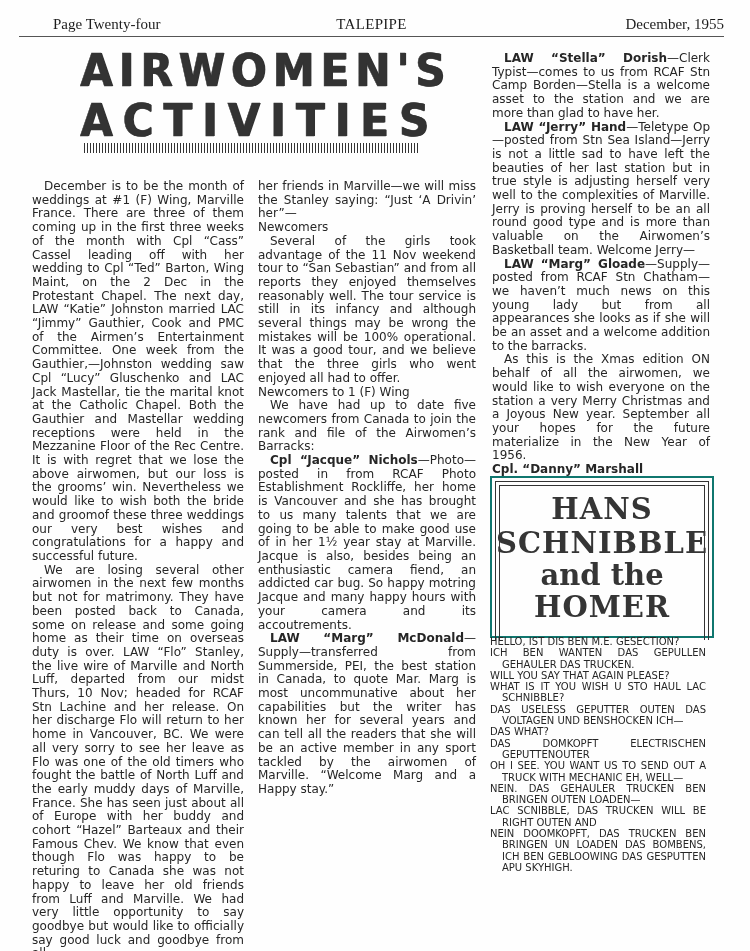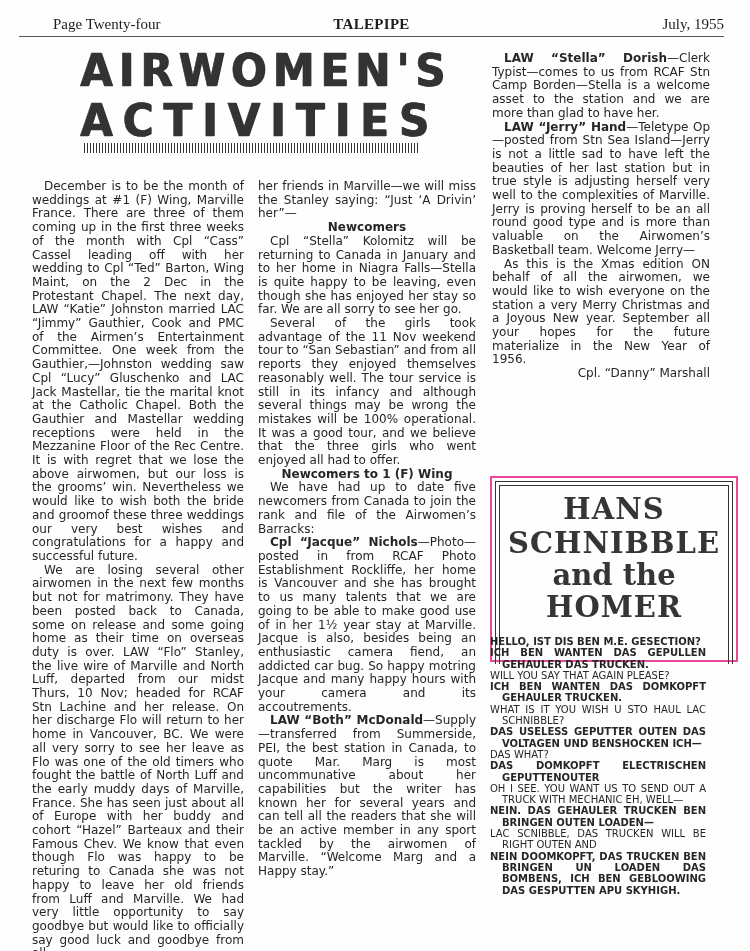--- a/index.html
+++ b/index.html
@@ -3,21 +3,21 @@
 <meta charset="utf-8">
 <style>
   html, body { margin: 0; padding: 0; background: #ffffff; }
   body { width: 750px; height: 951px; position: relative; overflow: hidden; color: #262626; }
   .page { position: absolute; left: 0; top: 0; width: 750px; height: 951px; background: #fefefe; }
 
   
   .runhead { position: absolute; top: 14px; left: 19px; width: 705px; height: 20px;
     font-family: "Liberation Serif", serif; font-size: 15px; color: #1d1d1d; }
   .runhead .l { position: absolute; left: 0; top: 2px; margin-left: 34px; }
-  .runhead .c { position: absolute; left: 0; right: 0; top: 2px; text-align: center; letter-spacing: 0.3px; font-weight: bold; }
+  .runhead .c { position: absolute; left: 0; right: 0; top: 2px; text-align: center; letter-spacing: 0.3px; }
   .runhead .r { position: absolute; right: 0; top: 2px; }
   .runrule { position: absolute; top: 36px; left: 19px; width: 705px; height: 1px; background: #555; }
 
   
   .title { position: absolute; left: 80px; top: 47px; width: 340px; font-family: "DejaVu Sans", sans-serif;
     color: #2e2e2e; text-align: center; }
   .title .line { display: block; font-size: 42px; line-height: 48px; font-weight: bold; letter-spacing: 6px;
     transform: scaleY(1.05); color: #333; text-shadow: 1px 0 0 #333; -webkit-text-stroke: 0.5px #333; }
   .title .line2 { margin-top: 2px; letter-spacing: 10px; }
   .hatch { position: absolute; left: 84px; top: 143px; width: 334px; height: 10px;
@@ -25,96 +25,95 @@
 
   
   .col { position: absolute; font-family: "DejaVu Sans", sans-serif; font-size: 12px; line-height: 13.7px;
     color: #262626; text-align: justify; }
   .col p { margin: 0; text-indent: 12px; }
   .col p.noind { text-indent: 0; }
   .col b { font-weight: bold; }
   .col1 { left: 32px; top: 180px; width: 212px; }
   .col2 { left: 258px; top: 180px; width: 218px; }
   .col3 { left: 492px; top: 52px; width: 218px; }
-  .subhead { text-align: center; font-weight: bold; margin: 1px 0 0 0; text-indent: 0 !important; }
-  .signature { text-align: right; margin-top: 4px; text-indent: 0 !important; }
+  .subhead { font-weight: normal; margin: 1px 0 0 0; text-indent: 0 !important; }
+  .signature { text-align: left; margin-top: 4px; text-indent: 0 !important; font-weight: bold; }
 
   
   .adbox { position: absolute; left: 490px; top: 476px; width: 212px; height: 150px;
-    border: 2px solid #ec4899; padding: 16px; }
+    border: 2px solid #0f766e; padding: 4px; }
   .adbox::before { content: ""; position: absolute; left: 3px; top: 3px; right: 3px; bottom: -4px;
     border: 1px solid #333; border-bottom: none; }
   .adbox::after { content: ""; position: absolute; left: 7px; top: 7px; right: 7px; bottom: -4px;
     border: 1px solid #333; border-bottom: none; }
   .ad-title { position: absolute; left: 0; right: 0; top: 14px; text-align: center;
     font-family: "DejaVu Serif", serif; font-weight: bold; color: #353535; }
   .ad-title .big { display: block; font-size: 29px; line-height: 34px; letter-spacing: 1px; }
   .ad-title .small { display: block; font-size: 29px; line-height: 30px; }
 
   .dialog { position: absolute; left: 490px; top: 636px; width: 216px;
     font-family: "DejaVu Sans", sans-serif; font-size: 10px; line-height: 11.3px; color: #262626;
     text-align: justify; text-transform: uppercase; }
   .dialog .d { margin: 0; padding-left: 12px; text-indent: -12px; }
-  .dialog .d.b { font-weight: bold; }
+  .dialog .d.b { font-weight: normal; }
 </style>
 </head>
 <body>
 
 <div class="page">
 
   <div class="runhead">
     <span class="l">Page Twenty-four</span>
     <span class="c">TALEPIPE</span>
-    <span class="r">July, 1955</span>
+    <span class="r">December, 1955</span>
   </div>
   <div class="runrule"></div>
 
   <div class="title">
     <span class="line">AIRWOMEN'S</span>
     <span class="line line2">ACTIVITIES</span>
   </div>
   <div class="hatch"></div>
 
   <div class="col col1">
     <p>December is to be the month of weddings at #1 (F) Wing, Marville France.  There are three of them coming up in the first three weeks of the month with Cpl “Cass” Cassel leading off with her wedding to Cpl “Ted” Barton, Wing Maint, on the 2 Dec in the Protestant Chapel. The next day, LAW “Katie” Johnston married LAC “Jimmy” Gauthier, Cook and PMC of the Airmen’s Entertainment Committee.  One week from the Gauthier,—Johnston wedding saw Cpl “Lucy” Gluschenko and LAC Jack Mastellar, tie the marital knot at the Catholic Chapel. Both the Gauthier and Mastellar wedding receptions were held in the Mezzanine Floor of the Rec Centre. It is with regret that we lose the above airwomen, but our loss is the grooms’ win. Nevertheless we would like to wish both the bride and groomof these three weddings our very best wishes and congratulations for a happy and successful future.</p>
     <p>We are losing several other airwomen in the next few months but not for matrimony. They have been posted back to Canada, some on release and some going home as their time on overseas duty is over. LAW “Flo” Stanley, the live wire of Marville and North Luff, departed from our midst Thurs, 10 Nov; headed for RCAF Stn Lachine and her release.  On her discharge Flo will return to her home in Vancouver, BC.  We were all very sorry to see her leave as Flo was one of the old timers who fought the battle of North Luff and the early muddy days of Marville, France.  She has seen just about all of Europe with her buddy and cohort “Hazel” Barteaux and their Famous Chev. We know that even though Flo was happy to be returing to Canada she was not happy to leave her old friends from Luff and Marville.  We had very little opportunity to say goodbye but would like to officially say good luck and goodbye from all</p>
   </div>
 
   <div class="col col2">
     <p class="noind">her friends in Marville—we will miss the Stanley saying: “Just ‘A Drivin’ her”—</p>
     <p class="subhead">Newcomers</p>
-    <p>Cpl “Stella” Kolomitz will be returning to Canada in January and to her home in Niagra Falls—Stella is quite happy to be leaving, even though she has enjoyed her stay so far.  We are all sorry to see her go.</p>
     <p>Several of the girls took advantage of the 11 Nov weekend tour to “San Sebastian” and from all reports they enjoyed themselves reasonably well. The tour service is still in its infancy and although several things may be wrong the mistakes will be 100% operational.  It was a good tour, and we believe that the three girls who went enjoyed all had to offer.</p>
     <p class="subhead">Newcomers to 1 (F) Wing</p>
     <p>We have had up to date five newcomers from Canada to join the rank and file of the Airwomen’s Barracks:</p>
     <p><b>Cpl “Jacque” Nichols</b><span>—Photo—posted in from RCAF Photo Establishment Rockliffe, her home is Vancouver and she has brought to us many talents that we are going to be able to make good use of in her 1½ year stay at Marville. Jacque is also, besides being an enthusiastic camera fiend, an addicted car bug.  So happy motring Jacque and many happy hours with your camera and its accoutrements.</span></p>
-    <p><b>LAW “Both” McDonald</b><span>—Supply—transferred from Summerside, PEI, the best station in Canada, to quote Mar.  Marg is most uncommunative about her capabilities but the writer has known her for several years and can tell all the readers that she will be an active member in any sport tackled by the airwomen of Marville.  “Welcome Marg and a Happy stay.”</span></p>
+    <p><b>LAW “Marg” McDonald</b><span>—Supply—transferred from Summerside, PEI, the best station in Canada, to quote Mar.  Marg is most uncommunative about her capabilities but the writer has known her for several years and can tell all the readers that she will be an active member in any sport tackled by the airwomen of Marville.  “Welcome Marg and a Happy stay.”</span></p>
   </div>
 
   <div class="col col3">
     <p><b>LAW “Stella” Dorish</b><span>—Clerk Typist—comes to us from RCAF Stn Camp Borden—Stella is a welcome asset to the station and we are more than glad to have her.</span></p>
     <p><b>LAW “Jerry” Hand</b><span>—Teletype Op—posted from Stn Sea Island—Jerry is not a little sad to have left the beauties of her last station but in true style is adjusting herself very well to the complexities of Marville. Jerry is proving herself to be an all round good type and is more than valuable on the Airwomen’s Basketball team.  Welcome Jerry—</span></p>
+    <p><b>LAW “Marg” Gloade</b><span>—Supply—posted from RCAF Stn Chatham—we haven’t much news on this young lady but from all appearances she looks as if she will be an asset and a welcome addition to the barracks.</span></p>
     <p>As this is the Xmas edition ON behalf of all the airwomen, we would like to wish everyone on the station a very Merry Christmas and a Joyous New year.  September all your hopes for the future materialize in the New Year of 1956.</p>
     <p class="signature">Cpl. “Danny” Marshall</p>
   </div>
 
   <div class="adbox">
     <div class="ad-title">
       <span class="big">HANS</span>
       <span class="big">SCHNIBBLE</span>
       <span class="small">and the</span>
       <span class="big">HOMER</span>
     </div>
   </div>
 
   <div class="dialog">
     <p class="d b">HELLO, IST DIS BEN M.E. GESECTION?</p>
     <p class="d b">ICH BEN WANTEN DAS GEPULLEN GEHAULER DAS TRUCKEN.</p>
     <p class="d">WILL YOU SAY THAT AGAIN PLEASE?</p>
-    <p class="d b">ICH BEN WANTEN DAS DOMKOPFT GEHAULER TRUCKEN.</p>
     <p class="d">WHAT IS IT YOU WISH U STO HAUL LAC SCHNIBBLE?</p>
     <p class="d b">DAS USELESS GEPUTTER OUTEN DAS VOLTAGEN UND BENSHOCKEN ICH—</p>
     <p class="d">DAS WHAT?</p>
     <p class="d b">DAS DOMKOPFT ELECTRISCHEN GEPUTTENOUTER</p>
     <p class="d">OH I SEE.  YOU WANT US TO SEND OUT A TRUCK WITH MECHANIC EH, WELL—</p>
     <p class="d b">NEIN.  DAS GEHAULER TRUCKEN BEN BRINGEN OUTEN LOADEN—</p>
     <p class="d">LAC SCNIBBLE, DAS TRUCKEN WILL BE RIGHT OUTEN AND</p>
     <p class="d b">NEIN DOOMKOPFT, DAS TRUCKEN BEN BRINGEN UN LOADEN DAS BOMBENS, ICH BEN GEBLOOWING DAS GESPUTTEN APU SKYHIGH.</p>
   </div>
 

